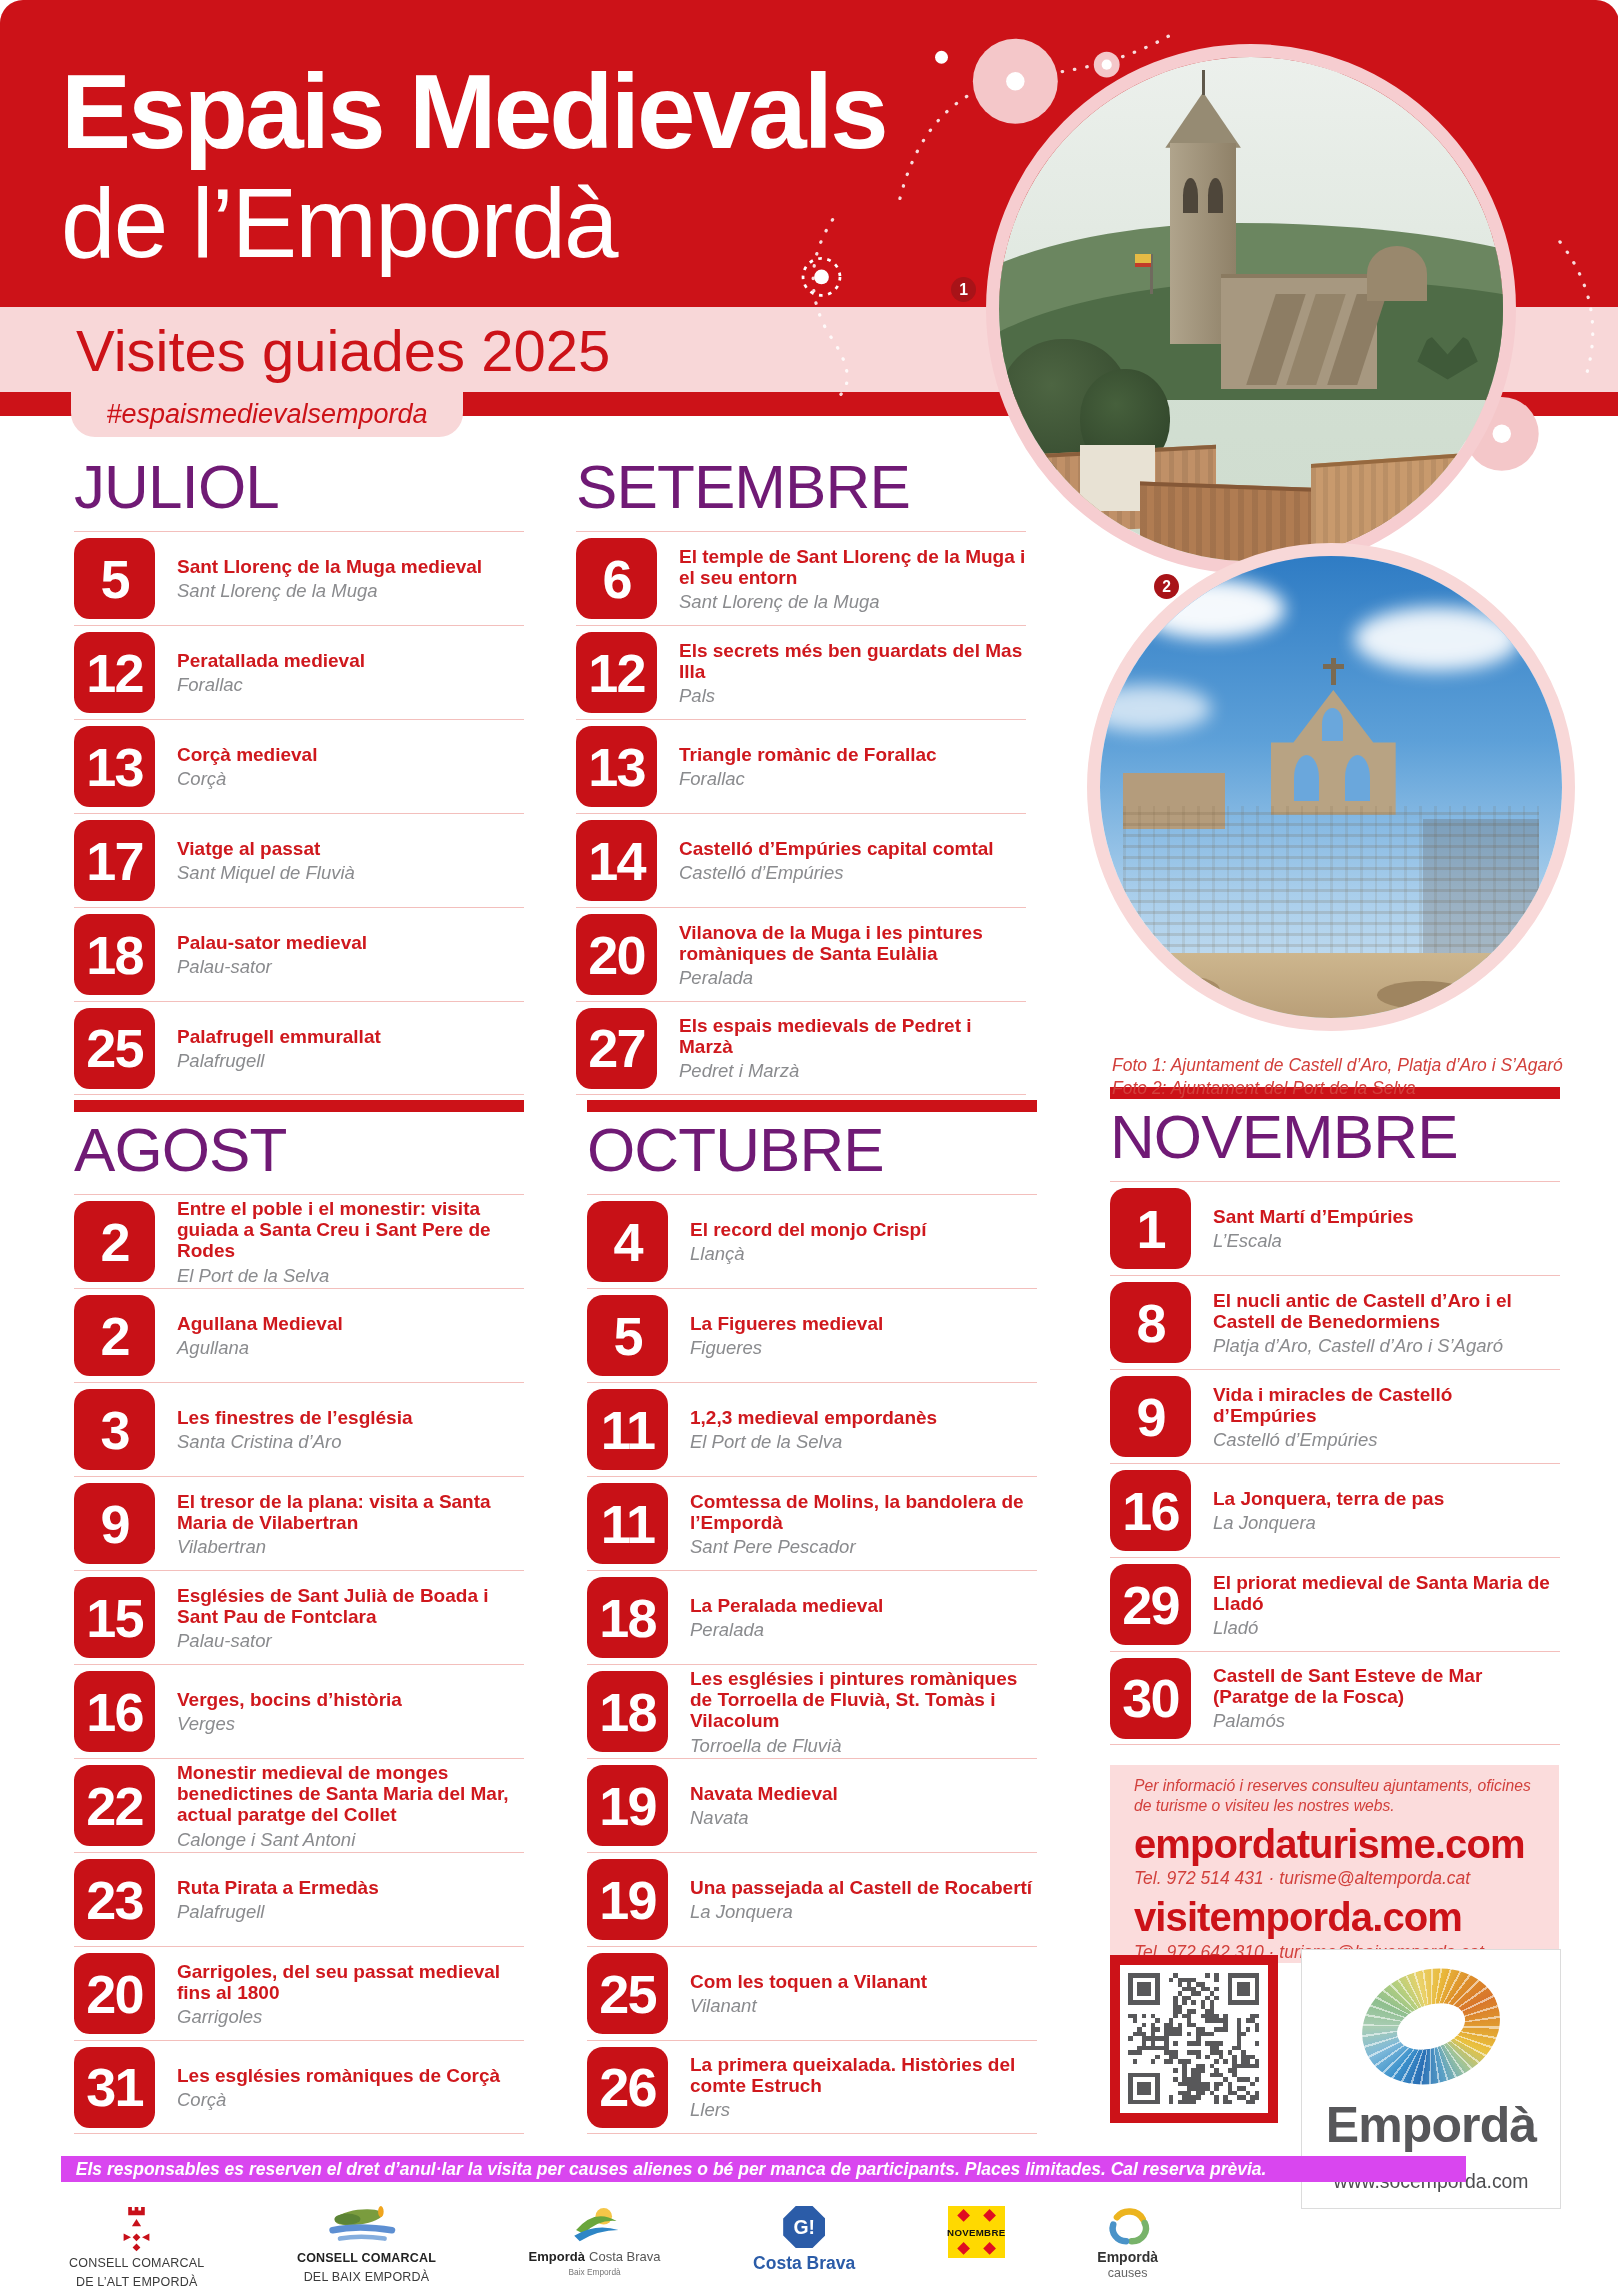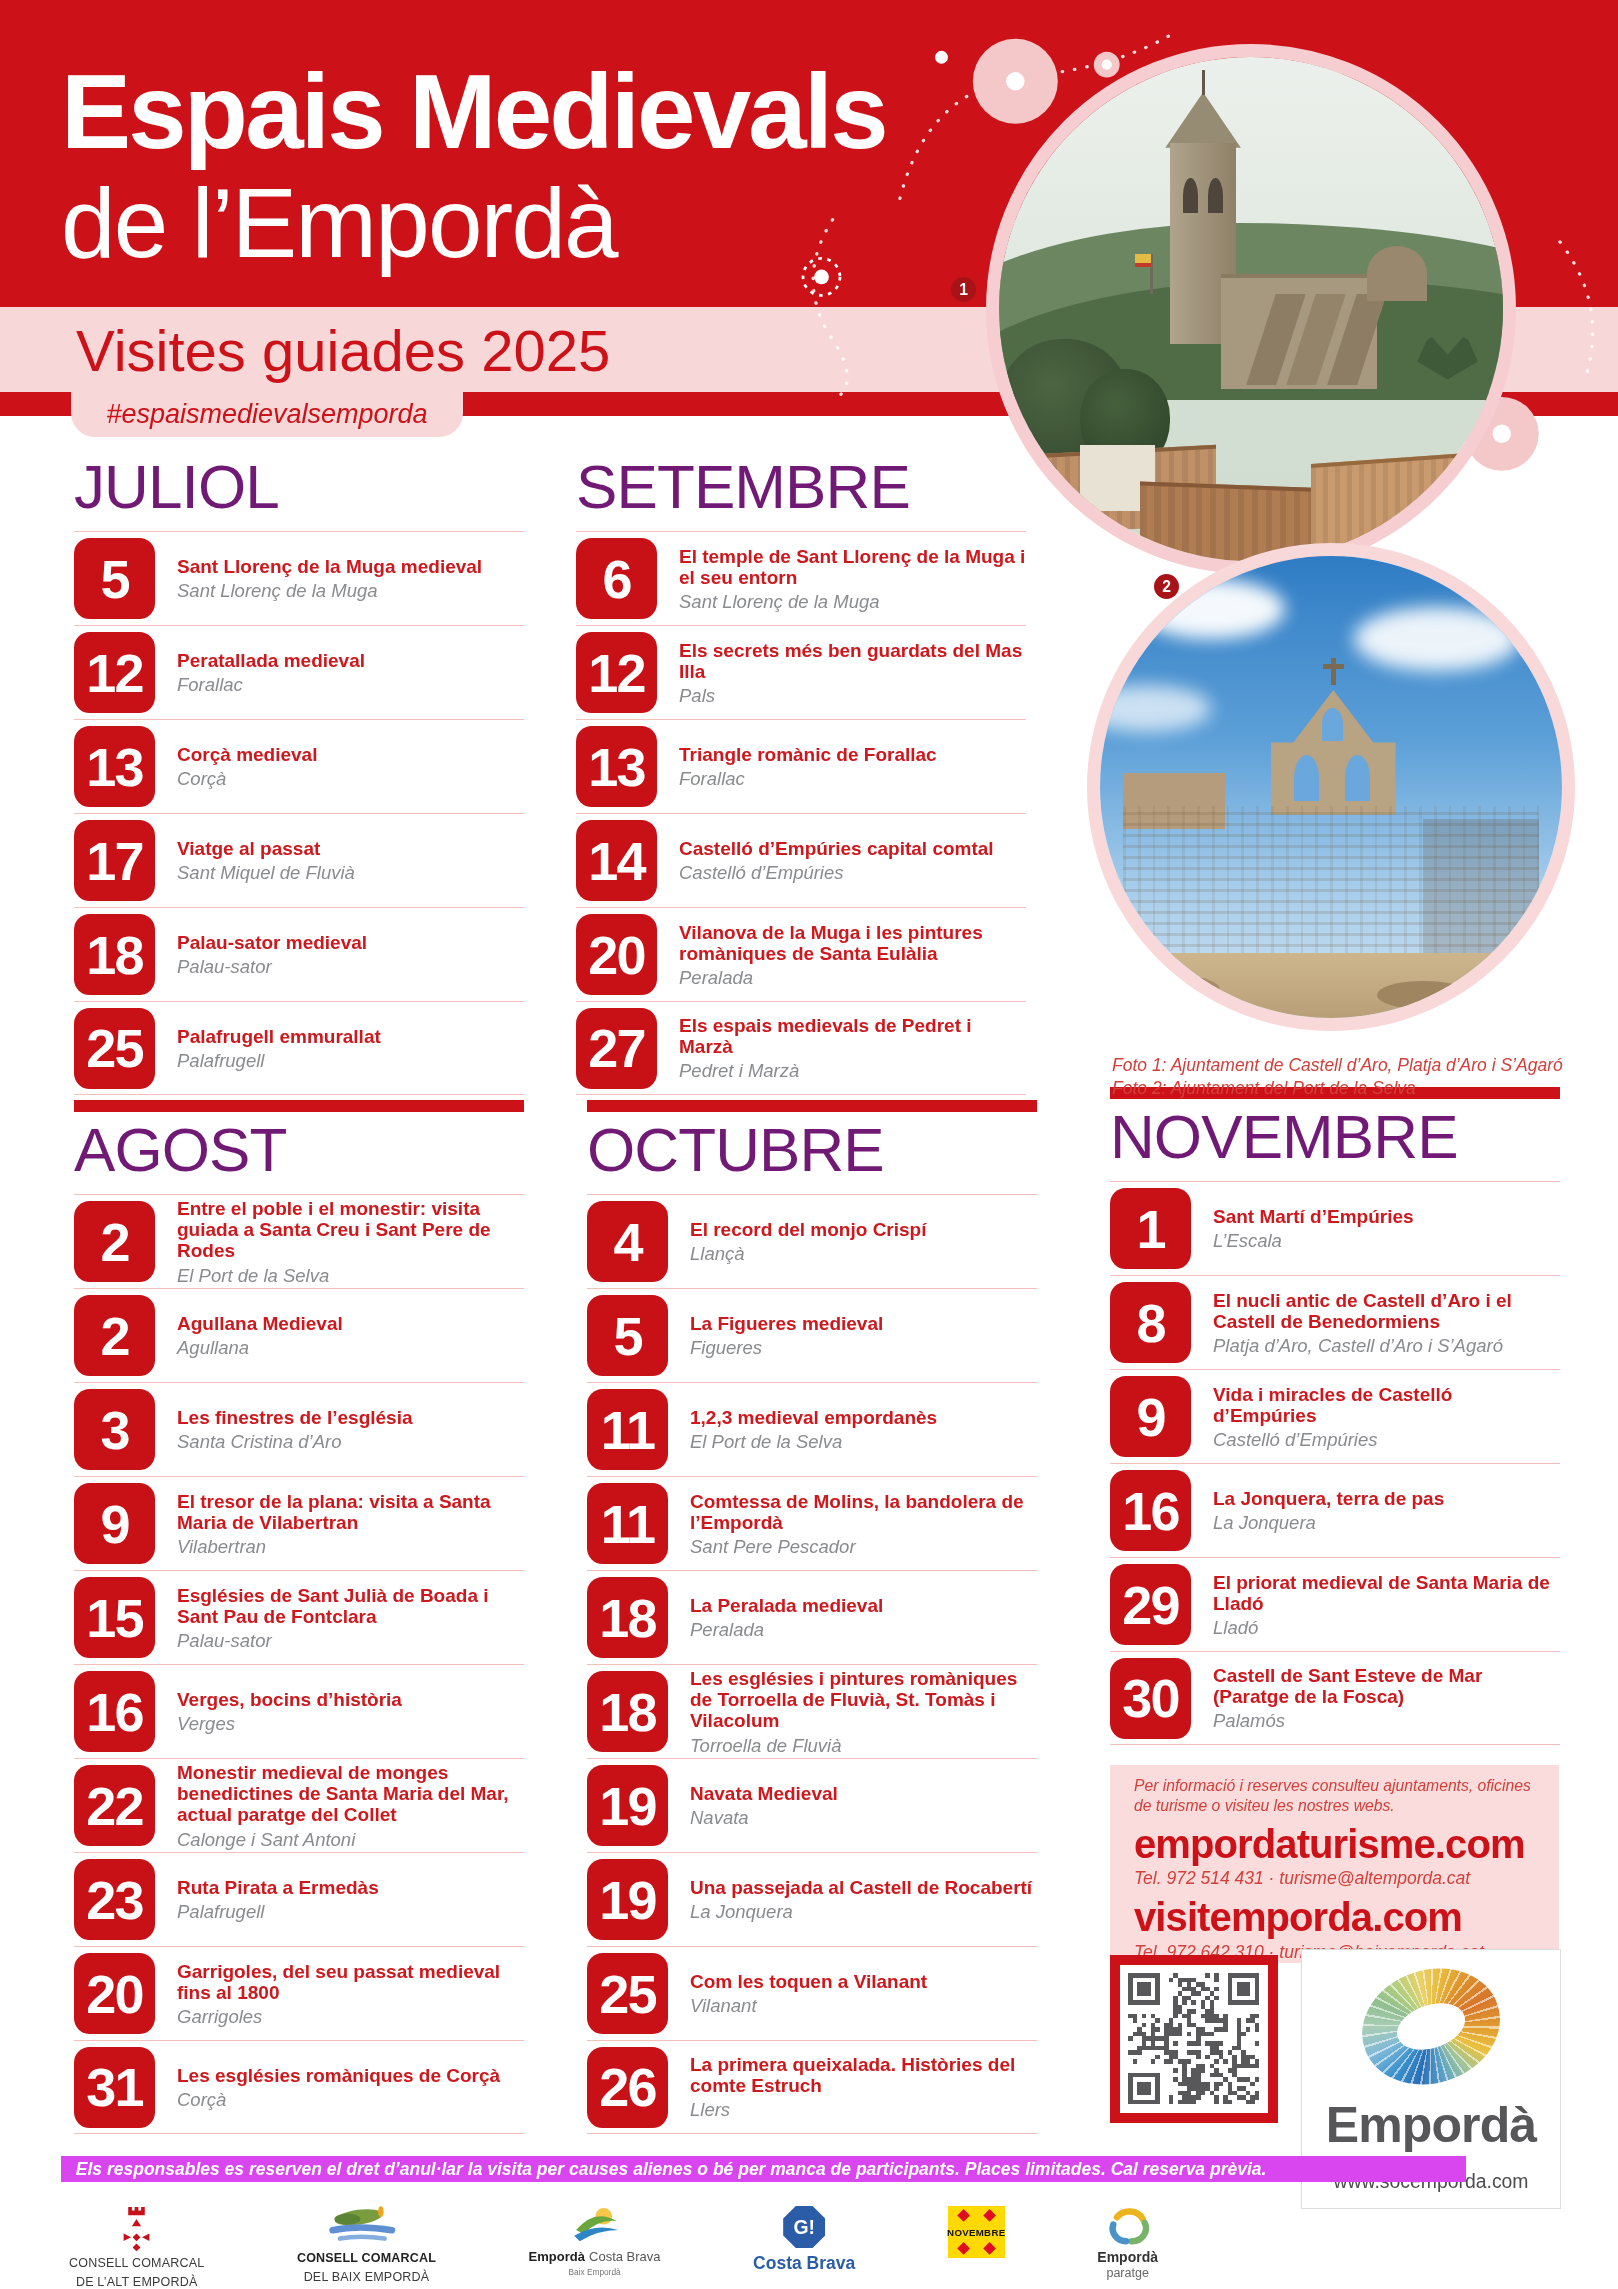--- a/index.html
+++ b/index.html
@@ -1,17 +1,17 @@
 <!DOCTYPE html>
 <html style="font-size:14.8px"><head>
 <meta charset="utf-8">
 <style>
   html,body{margin:0;padding:0;background:#fff;}
   #poster{position:relative;width:1619px;height:2290px;background:#fff;overflow:hidden;
-          font-family:"Liberation Sans", sans-serif;}
+          font-family:"Liberation Sans", sans-serif;border-radius:23px;}
 
   
   .header-bg{position:absolute;left:0;top:0;width:1619px;height:307px;background:#cc1218;z-index:0;}
   .pink-band{position:absolute;left:0;top:307px;width:1619px;height:85px;background:#f8d7d8;z-index:1;}
   .red-strip{position:absolute;left:0;top:392px;width:1619px;height:24px;background:#cc1218;z-index:1;}
   .title1{position:absolute;left:61px;top:59px;font-size:105px;font-weight:bold;color:#fff;
           letter-spacing:-2.8px;z-index:2;line-height:1;}
   .title2{position:absolute;left:61px;top:174px;font-size:98px;font-weight:normal;color:#fff;
           letter-spacing:-1.8px;z-index:2;line-height:1;}
   .subtitle{position:absolute;left:76px;top:322px;font-size:58px;color:#cc1218;z-index:2;line-height:1;}
@@ -623,18 +623,18 @@
       </div>
     </div>
 
     <div class="logo">
       <svg width="48" height="41" viewBox="0 0 52 44">
         <path d="M14 12A16 14 0 0 1 42 14" stroke="#ecb41f" stroke-width="7" fill="none" stroke-linecap="round"></path>
         <path d="M44 18A15 14 0 0 1 30 38" stroke="#78b36a" stroke-width="7" fill="none" stroke-linecap="round"></path>
         <path d="M24 38A15 14 0 0 1 10 20" stroke="#4a93c8" stroke-width="7" fill="none" stroke-linecap="round"></path>
       </svg>
       <div class="tur1">Empordà</div>
-      <div class="tur2">paratge</div>
+      <div class="tur2">causes</div>
     </div>
 
   </div>
 </div>
 
 
 </body></html>

